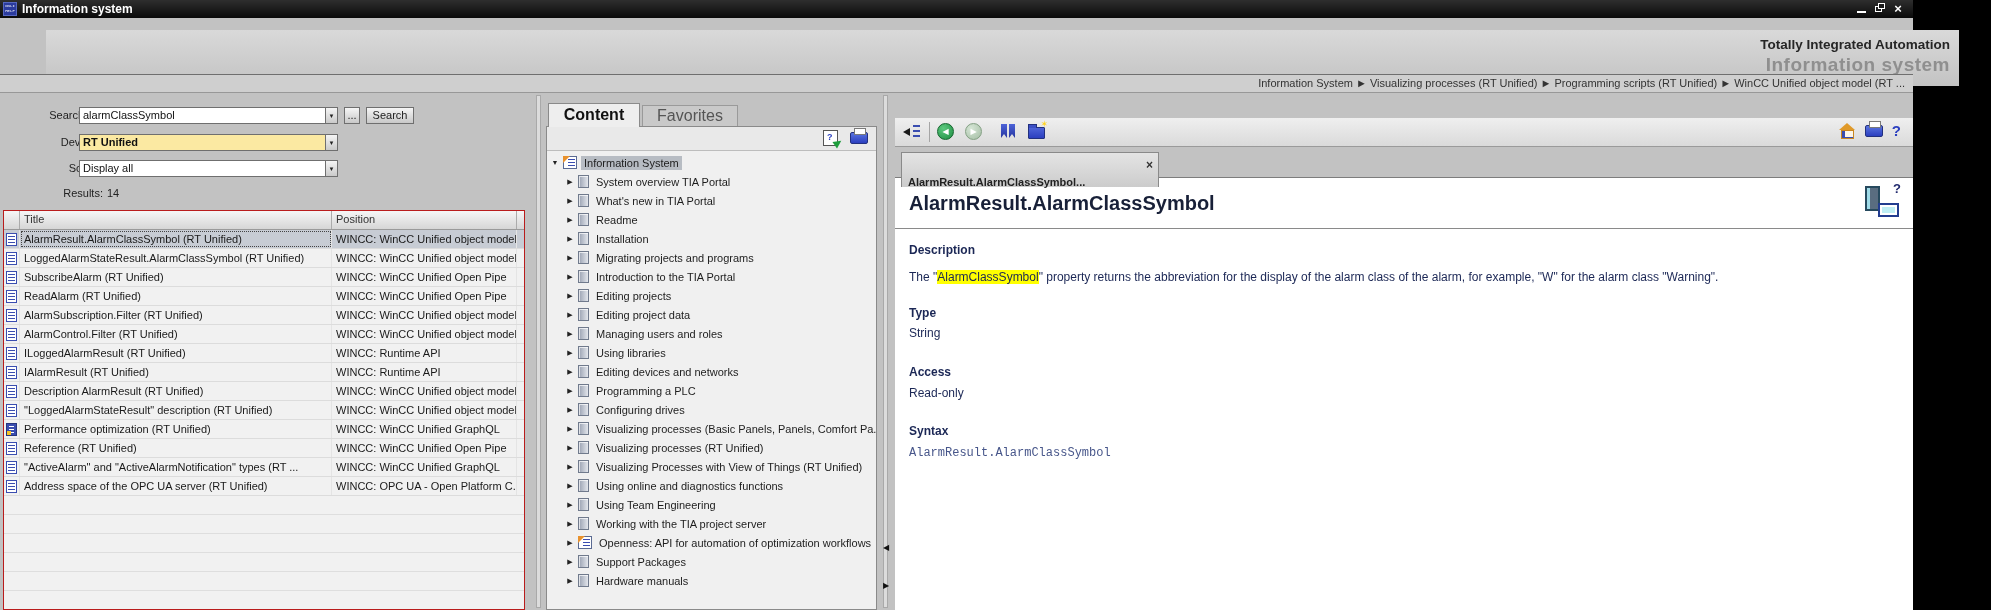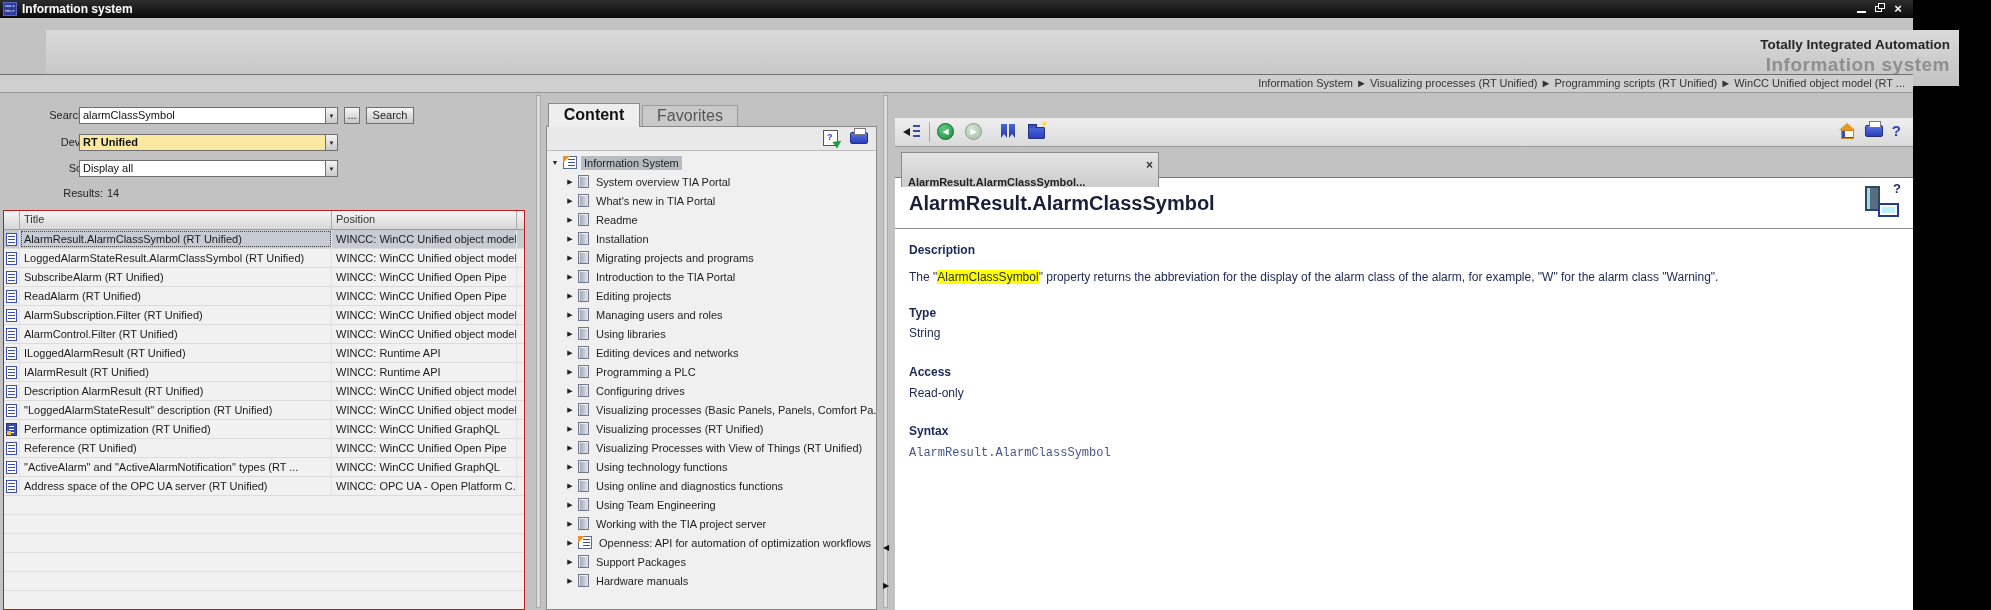--- a/index.html
+++ b/index.html
@@ -402,20 +402,25 @@
               <span class="ticon topic-icon"></span>
               <span class="tlabel">Introduction to the TIA Portal</span>
             </div>
 
             <div class="tree-row lvl1">
               <span class="tw">▶</span>
               <span class="ticon topic-icon"></span>
               <span class="tlabel">Editing projects</span>
             </div>
 
+            <div class="tree-row lvl1">
+              <span class="tw">▶</span>
+              <span class="ticon topic-icon"></span>
+              <span class="tlabel">Editing project data</span>
+            </div>
 
             <div class="tree-row lvl1">
               <span class="tw">▶</span>
               <span class="ticon topic-icon"></span>
               <span class="tlabel">Managing users and roles</span>
             </div>
 
             <div class="tree-row lvl1">
               <span class="tw">▶</span>
               <span class="ticon topic-icon"></span>
@@ -451,25 +456,20 @@
               <span class="ticon topic-icon"></span>
               <span class="tlabel">Visualizing processes (RT Unified)</span>
             </div>
 
             <div class="tree-row lvl1">
               <span class="tw">▶</span>
               <span class="ticon topic-icon"></span>
               <span class="tlabel">Visualizing Processes with View of Things (RT Unified)</span>
             </div>
 
-            <div class="tree-row lvl1">
-              <span class="tw">▶</span>
-              <span class="ticon topic-icon"></span>
-              <span class="tlabel">Using technology functions</span>
-            </div>
 
             <div class="tree-row lvl1">
               <span class="tw">▶</span>
               <span class="ticon topic-icon"></span>
               <span class="tlabel">Using online and diagnostics functions</span>
             </div>
 
             <div class="tree-row lvl1">
               <span class="tw">▶</span>
               <span class="ticon topic-icon"></span>

